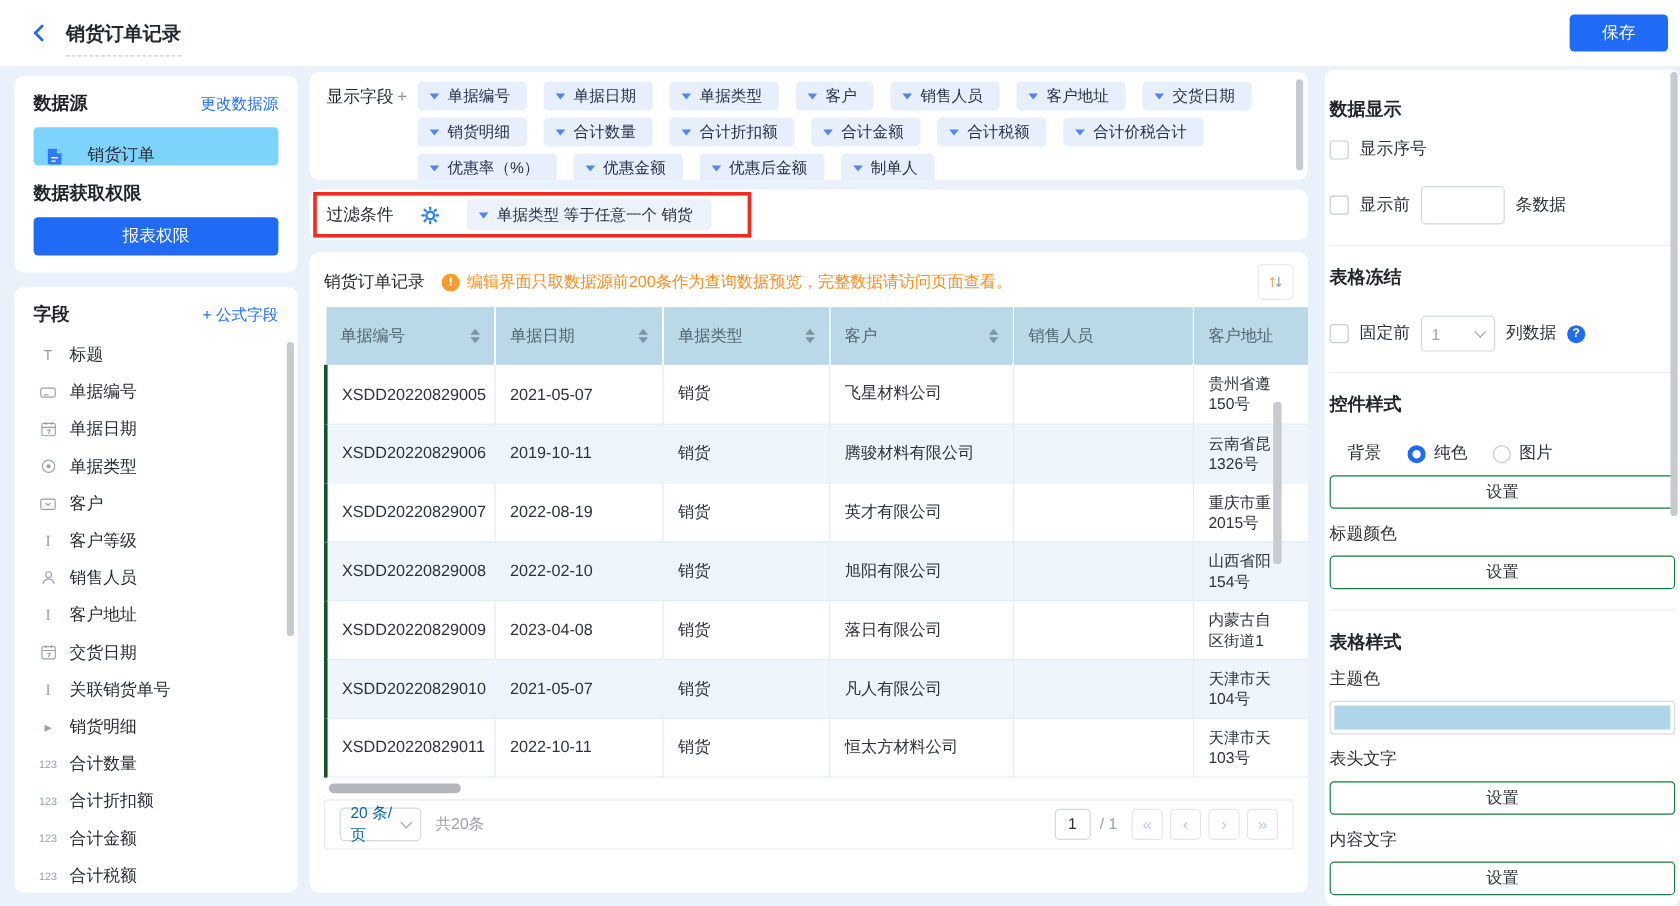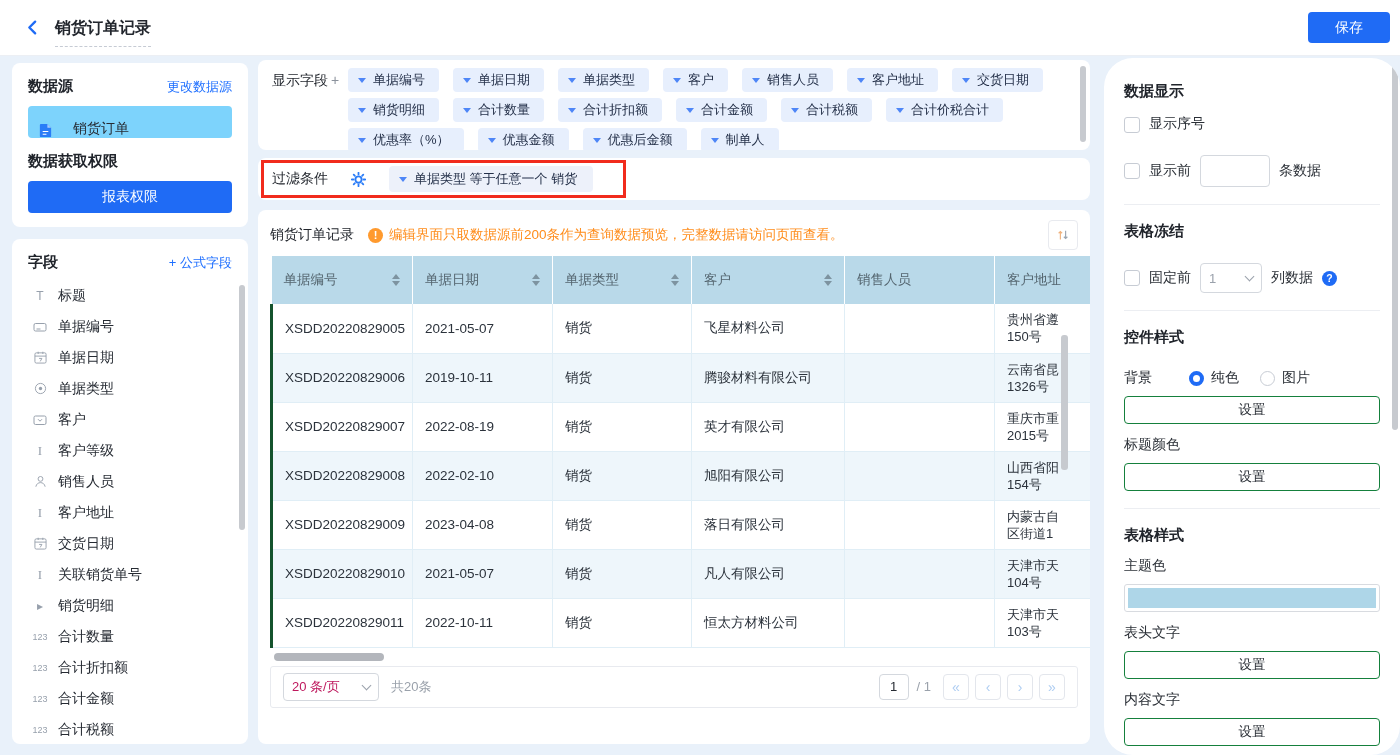--- a/index.html
+++ b/index.html
@@ -73,33 +73,33 @@
   .sorter .dn { border-top:5px solid #7d93a0; }
   tbody td { height:49px; padding:0 12px; border-bottom:1px solid #e0eef6; border-right:1px solid #e0eef6;
              color:#2b323b; background:#fff; overflow:hidden; white-space:nowrap; }
   tbody td:first-child { border-left:3px solid #14532d; }
   tr.alt td { background:#eef6fb; }
   td .addr-line { line-height:17px; font-size:13px; }
   .hscroll { margin-top:5px; height:8px; position:relative; width:796px; }
   .hthumb { position:absolute; left:4px; top:0; width:110px; height:8px; background:#b3b6bc; border-radius:4px; cursor:pointer; }
   .pager { margin-top:5px; height:42px; border:1px solid #e8eaef; border-radius:3px; display:flex;
            align-items:center; padding:0 12px; width:808px; }
-  .psize { width:96px; height:28px; border:1px solid #d4d8de; border-radius:4px; display:flex; align-items:center;
-           justify-content:space-between; padding:0 8px; font-size:13px; color:#be185d; cursor:pointer; }
+  .psize { width:68px; height:28px; border:1px solid #d4d8de; border-radius:4px; display:flex; align-items:center;
+           justify-content:space-between; padding:0 8px; font-size:13px; color:#0369a1; cursor:pointer; }
   .chev { width:7px; height:7px; border-right:1.5px solid #9aa1ab; border-bottom:1.5px solid #9aa1ab;
           transform:rotate(45deg); margin-top:-3px; flex:none; }
   .ptotal { color:#9aa1ab; font-size:13px; margin-left:12px; }
   .pright { margin-left:auto; display:flex; align-items:center; gap:6px; }
   .pinput { width:30px; height:26px; border:1px solid #d4d8de; border-radius:4px; text-align:center;
             font-size:13px; color:#262b33; outline:none; }
   .pslash { color:#9aa1ab; font-size:13px; margin:0 6px 0 2px; }
   .navbtn { width:26px; height:26px; border:1px solid #e3e6ec; border-radius:4px; background:#fff;
             color:#aecdf2; font-size:14px; display:flex; align-items:center; justify-content:center; cursor:pointer; }
   
-  .panel-r { left:1104px; top:58px; width:296px; height:697px; padding:24px 20px; overflow:hidden;border-radius:29px; }
+  .panel-r { left:1104px; top:58px; width:296px; height:697px; padding:24px 4px; overflow:hidden; }
   .r-row { display:flex; align-items:center; gap:9px; font-size:14px; color:#2a2f36; }
   .cb { width:16px; height:16px; border:1px solid #c7ccd4; border-radius:3px; background:#fff; flex:none; cursor:pointer; }
   .tinput { width:70px; height:32px; border:1px solid #d4d8de; border-radius:4px; outline:none; }
   .sel { width:62px; height:30px; border:1px solid #d4d8de; border-radius:4px; display:flex; align-items:center;
          justify-content:space-between; padding:0 8px; color:#9aa1ab; font-size:13px; cursor:pointer; }
   .divider { height:1px; background:#eceef2; margin:17px 0; }
   .radio { width:15px; height:15px; border-radius:50%; border:1px solid #c7ccd4; background:#fff; flex:none; cursor:pointer; }
   .radio.on { border:4.5px solid #1f6bf5; }
   .setbtn { width:100%; height:28px; border:1px solid #15803d; background:#fff; border-radius:4px;
             font-size:13.5px; color:#2a2f36; margin-top:9px; cursor:pointer; }
@@ -541,21 +541,21 @@
       <span>1</span>
       <span class="chev"></span>
     </span>
     <span>列数据</span>
     <span class="help">?</span>
   </div>
   <div class="divider"></div>
 
   <div class="sec-title">控件样式</div>
   <div class="r-row mt12" style="gap:7px;">
-    <span style="width:58px;">背景</span>
+    <span style="width:58px;text-align:center;">背景</span>
     <span class="radio on"></span>
     <span>纯色</span>
     <span class="radio" style="margin-left:14px;"></span>
     <span>图片</span>
   </div>
   <button class="setbtn">设置</button>
   <div class="sublabel">标题颜色</div>
   <button class="setbtn">设置</button>
   <div class="divider"></div>
 

